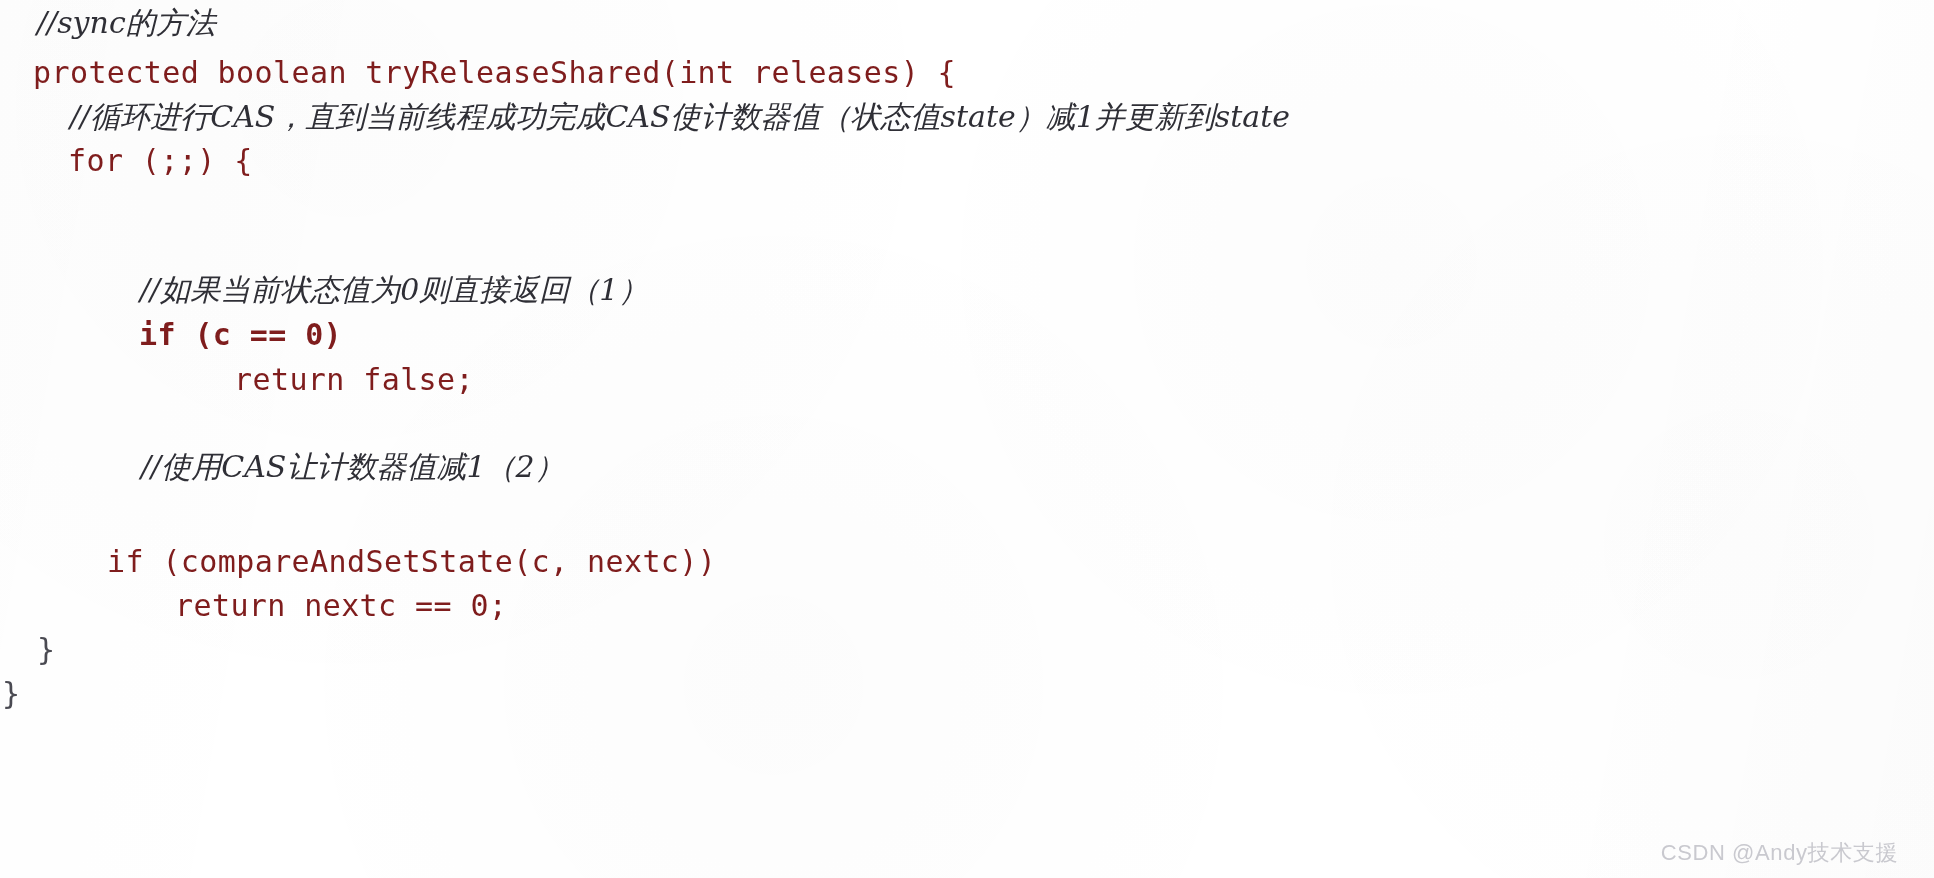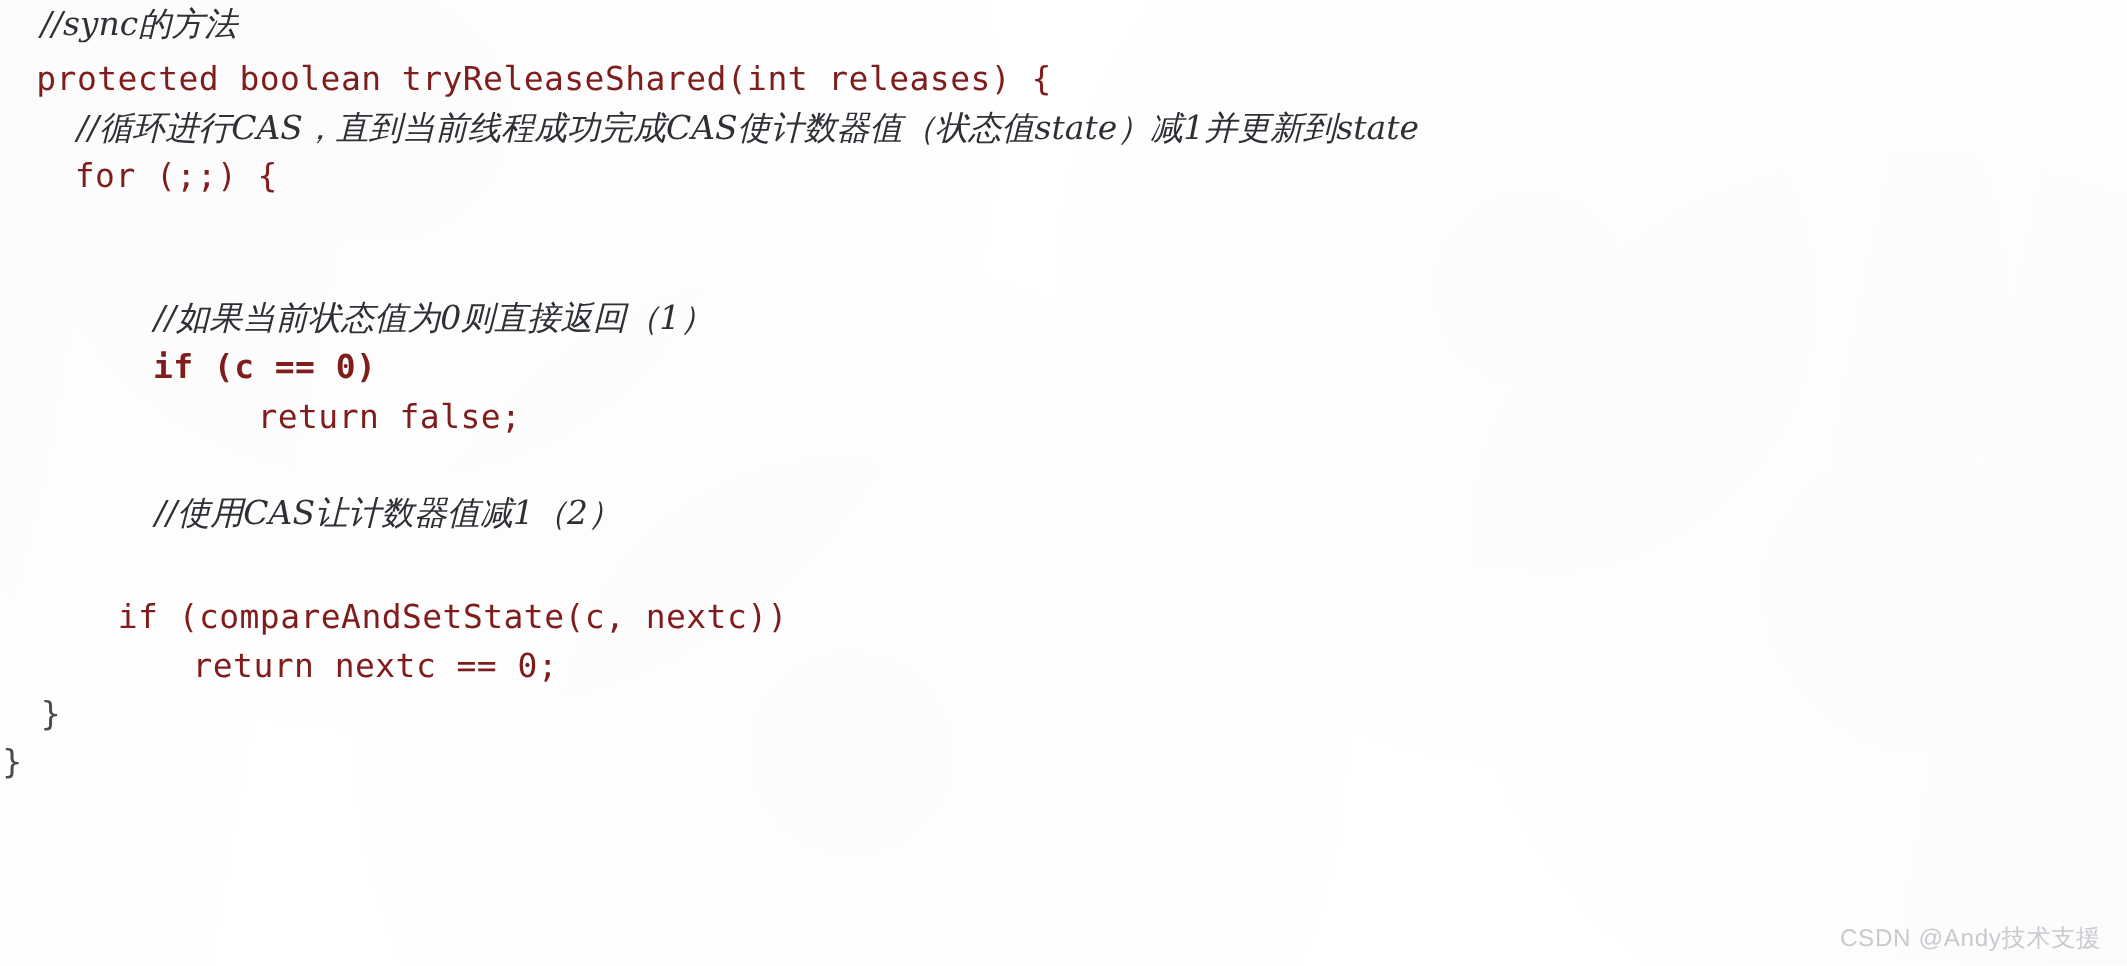--- a/index.html
+++ b/index.html
@@ -69,21 +69,21 @@
     letter-spacing: 0px;
   }
 
   .code-line.brace {
     color: #4a4a52;
     font-size: 30px;
   }
 
   #watermark {
     position: absolute;
-    right: 24px;
+    right: 36px;
     bottom: 10px;
     color: #c9c9cf;
     font-family: "Liberation Sans", sans-serif;
     font-size: 22px;
     letter-spacing: 0.6px;
     white-space: pre;
     user-select: none;
   }
 </style>
 </head>

